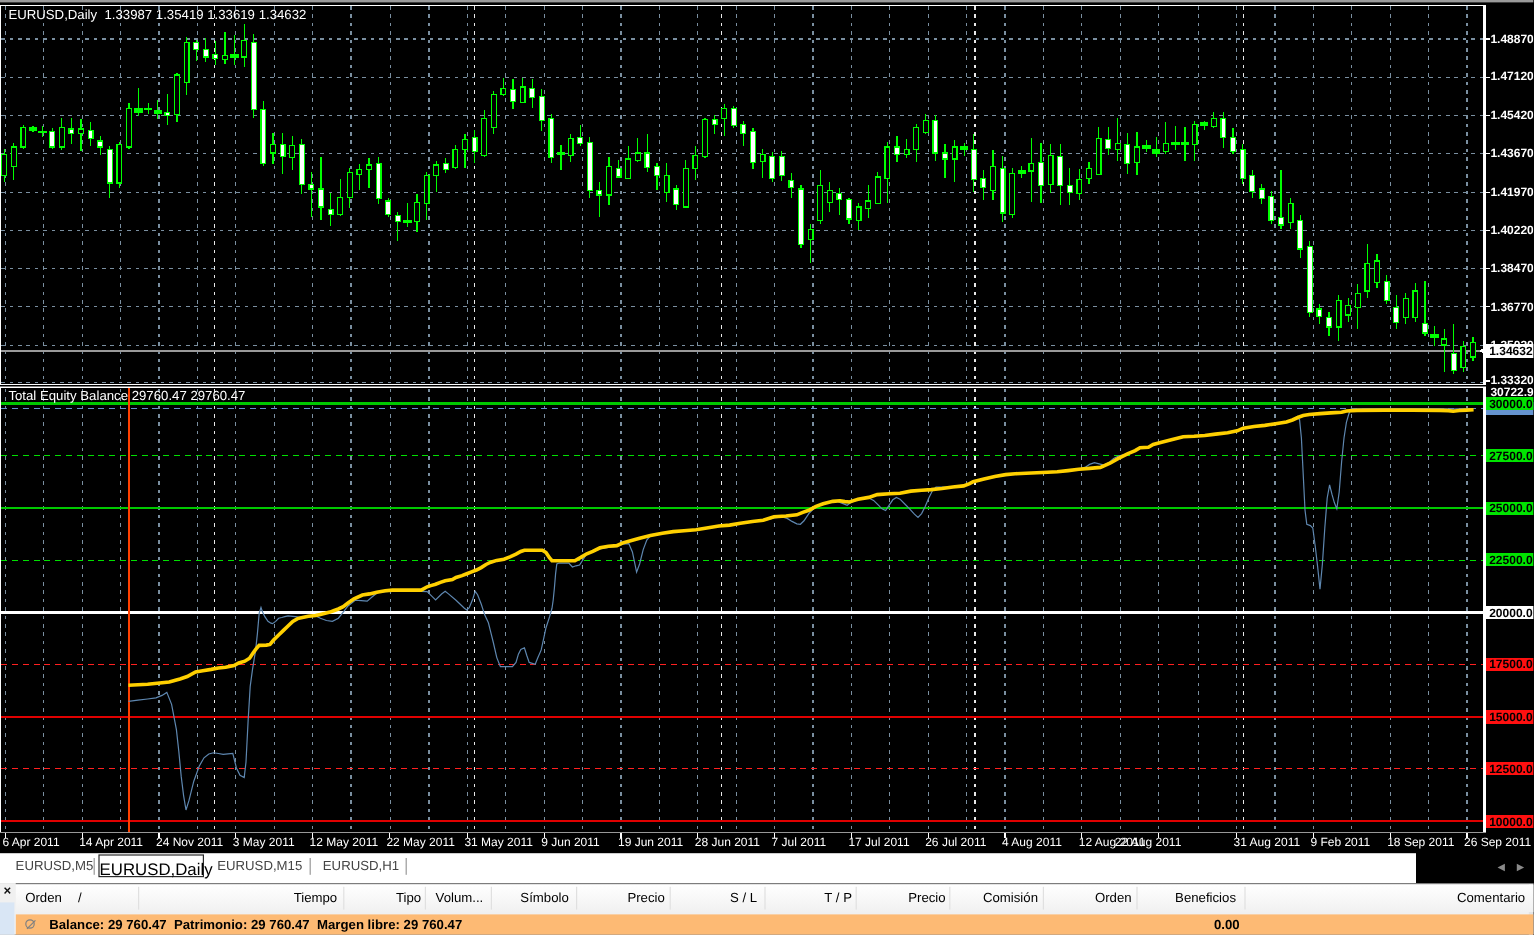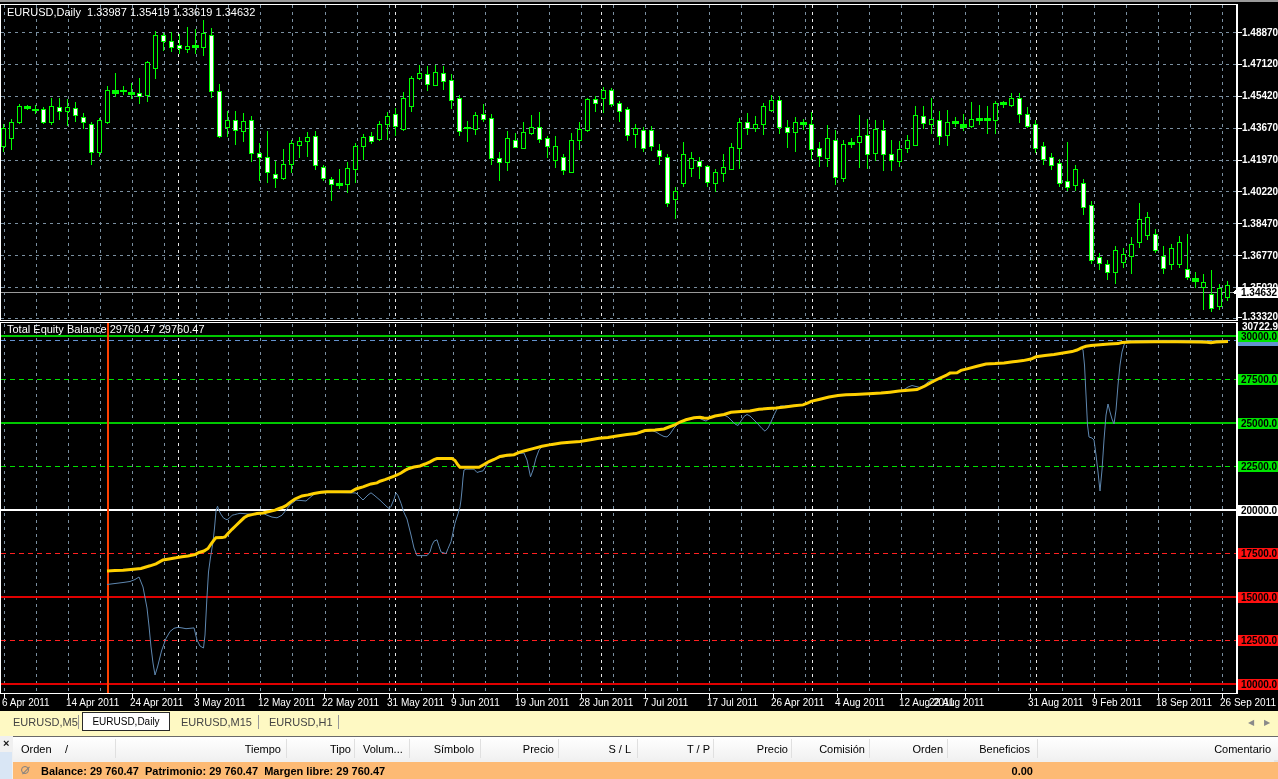--- a/index.html
+++ b/index.html
@@ -5,23 +5,23 @@
 .top{position:absolute;left:0;top:0;width:1278px;height:2px;background:#9a9a9a}
 .c1{position:absolute;left:0;top:4px}
 .c2{position:absolute;left:0;top:322px}
 .gd{stroke:#7a8fa0;stroke-width:1;fill:none;stroke-dasharray:3,4}
 .gw{stroke:#e8e8e8;stroke-width:1;fill:none;stroke-dasharray:3,4}
 .sc{fill:#fff;font-size:10px;font-weight:bold}
 .sc2{font-size:10px;font-weight:bold}
 .ttl{fill:#fff;font-size:11px}
 .dax{position:absolute;left:0;top:694px;width:1278px;height:17px;background:#000}
 .dt{position:absolute;top:3px;font-size:10px;color:#fff;white-space:nowrap}
-.tabbar{position:absolute;left:0;top:711px;width:1278px;height:25px;background:#fef9c3}
+.tabbar{position:absolute;left:0;top:711px;width:1180px;height:25px;background:#ffffff}
 .tab{position:absolute;top:5px;font-size:11px;color:#444}
-.tabactive{position:absolute;left:82px;top:1px;width:88px;height:19px;background:#fff;border:1px solid #2a2a2a;font-size:10px;color:#000;text-align:center;padding-top:3px}
+.tabactive{position:absolute;left:82px;top:1px;width:88px;height:19px;background:#fff;border:1px solid #2a2a2a;font-size:14px;color:#000;text-align:center;padding-top:3px}
 .tabsep{position:absolute;top:4px;width:1px;height:14px;background:#999}
 .arr{position:absolute;top:7px;font-size:8px;color:#8a8a8a}
 .term{position:absolute;left:0;top:736px;width:1278px;height:43px;background:#f0f0f0}
 .tbord{position:absolute;left:13px;top:0;width:1265px;height:1px;background:#6a6a6a}
 .lcol{position:absolute;left:0;top:0;width:13px;height:43px;background:#f0f0f0}
 .lsel{position:absolute;left:0;top:16px;width:12px;height:27px;background:#d9e6f5}
 .x{position:absolute;left:3px;top:1px;font-size:11px;color:#111;font-weight:bold}
 .thead{position:absolute;left:13px;top:1px;width:1265px;height:23px;background:linear-gradient(#ffffff,#f1f1f1)}
 .hc{position:absolute;top:6px;font-size:11px;color:#000}
 .hsep{position:absolute;top:2px;width:1px;height:19px;background:#e0e0e0}
@@ -254,31 +254,31 @@
     <rect x="1238" y="357" width="40" height="11" fill="#ff1010"></rect>
     <text x="1241" y="366" fill="#000" class="sc2">10000.0</text>
     <text x="7" y="11" class="ttl">Total Equity Balance 29760.47 29760.47</text>
   </svg>
 <div class="dax">
     <svg width="1278" height="5" style="position:absolute;left:0;top:0" shape-rendering="crispEdges">
       <path d="M4.5 0V4M68.5 0V4M132.5 0V4M196.5 0V4M260.5 0V4M324.5 0V4M389.5 0V4M453.5 0V4M517.5 0V4M581.5 0V4M645.5 0V4M709.5 0V4M773.5 0V4M837.5 0V4M901.5 0V4M965.5 0V4M1030.5 0V4M1094.5 0V4M1158.5 0V4M1222.5 0V4" stroke="#fff"></path>
     </svg>
     <span class="dt" style="left:2px">6 Apr 2011</span>
     <span class="dt" style="left:66px">14 Apr 2011</span>
-    <span class="dt" style="left:130px">24 Apr 2011</span>
+    <span class="dt" style="left:130px">24 Nov 2011</span>
     <span class="dt" style="left:194px">3 May 2011</span>
     <span class="dt" style="left:258px">12 May 2011</span>
     <span class="dt" style="left:322px">22 May 2011</span>
     <span class="dt" style="left:387px">31 May 2011</span>
     <span class="dt" style="left:451px">9 Jun 2011</span>
     <span class="dt" style="left:515px">19 Jun 2011</span>
     <span class="dt" style="left:579px">28 Jun 2011</span>
     <span class="dt" style="left:643px">7 Jul 2011</span>
     <span class="dt" style="left:707px">17 Jul 2011</span>
-    <span class="dt" style="left:771px">26 Apr 2011</span>
+    <span class="dt" style="left:771px">26 Jul 2011</span>
     <span class="dt" style="left:835px">4 Aug 2011</span>
     <span class="dt" style="left:899px">12 Aug 2011</span>
     <span class="dt" style="left:929px">22 Aug 2011</span>
     <span class="dt" style="left:1028px">31 Aug 2011</span>
     <span class="dt" style="left:1092px">9 Feb 2011</span>
     <span class="dt" style="left:1156px">18 Sep 2011</span>
     <span class="dt" style="left:1220px">26 Sep 2011</span>
   </div>
 
 <div class="tabbar">

